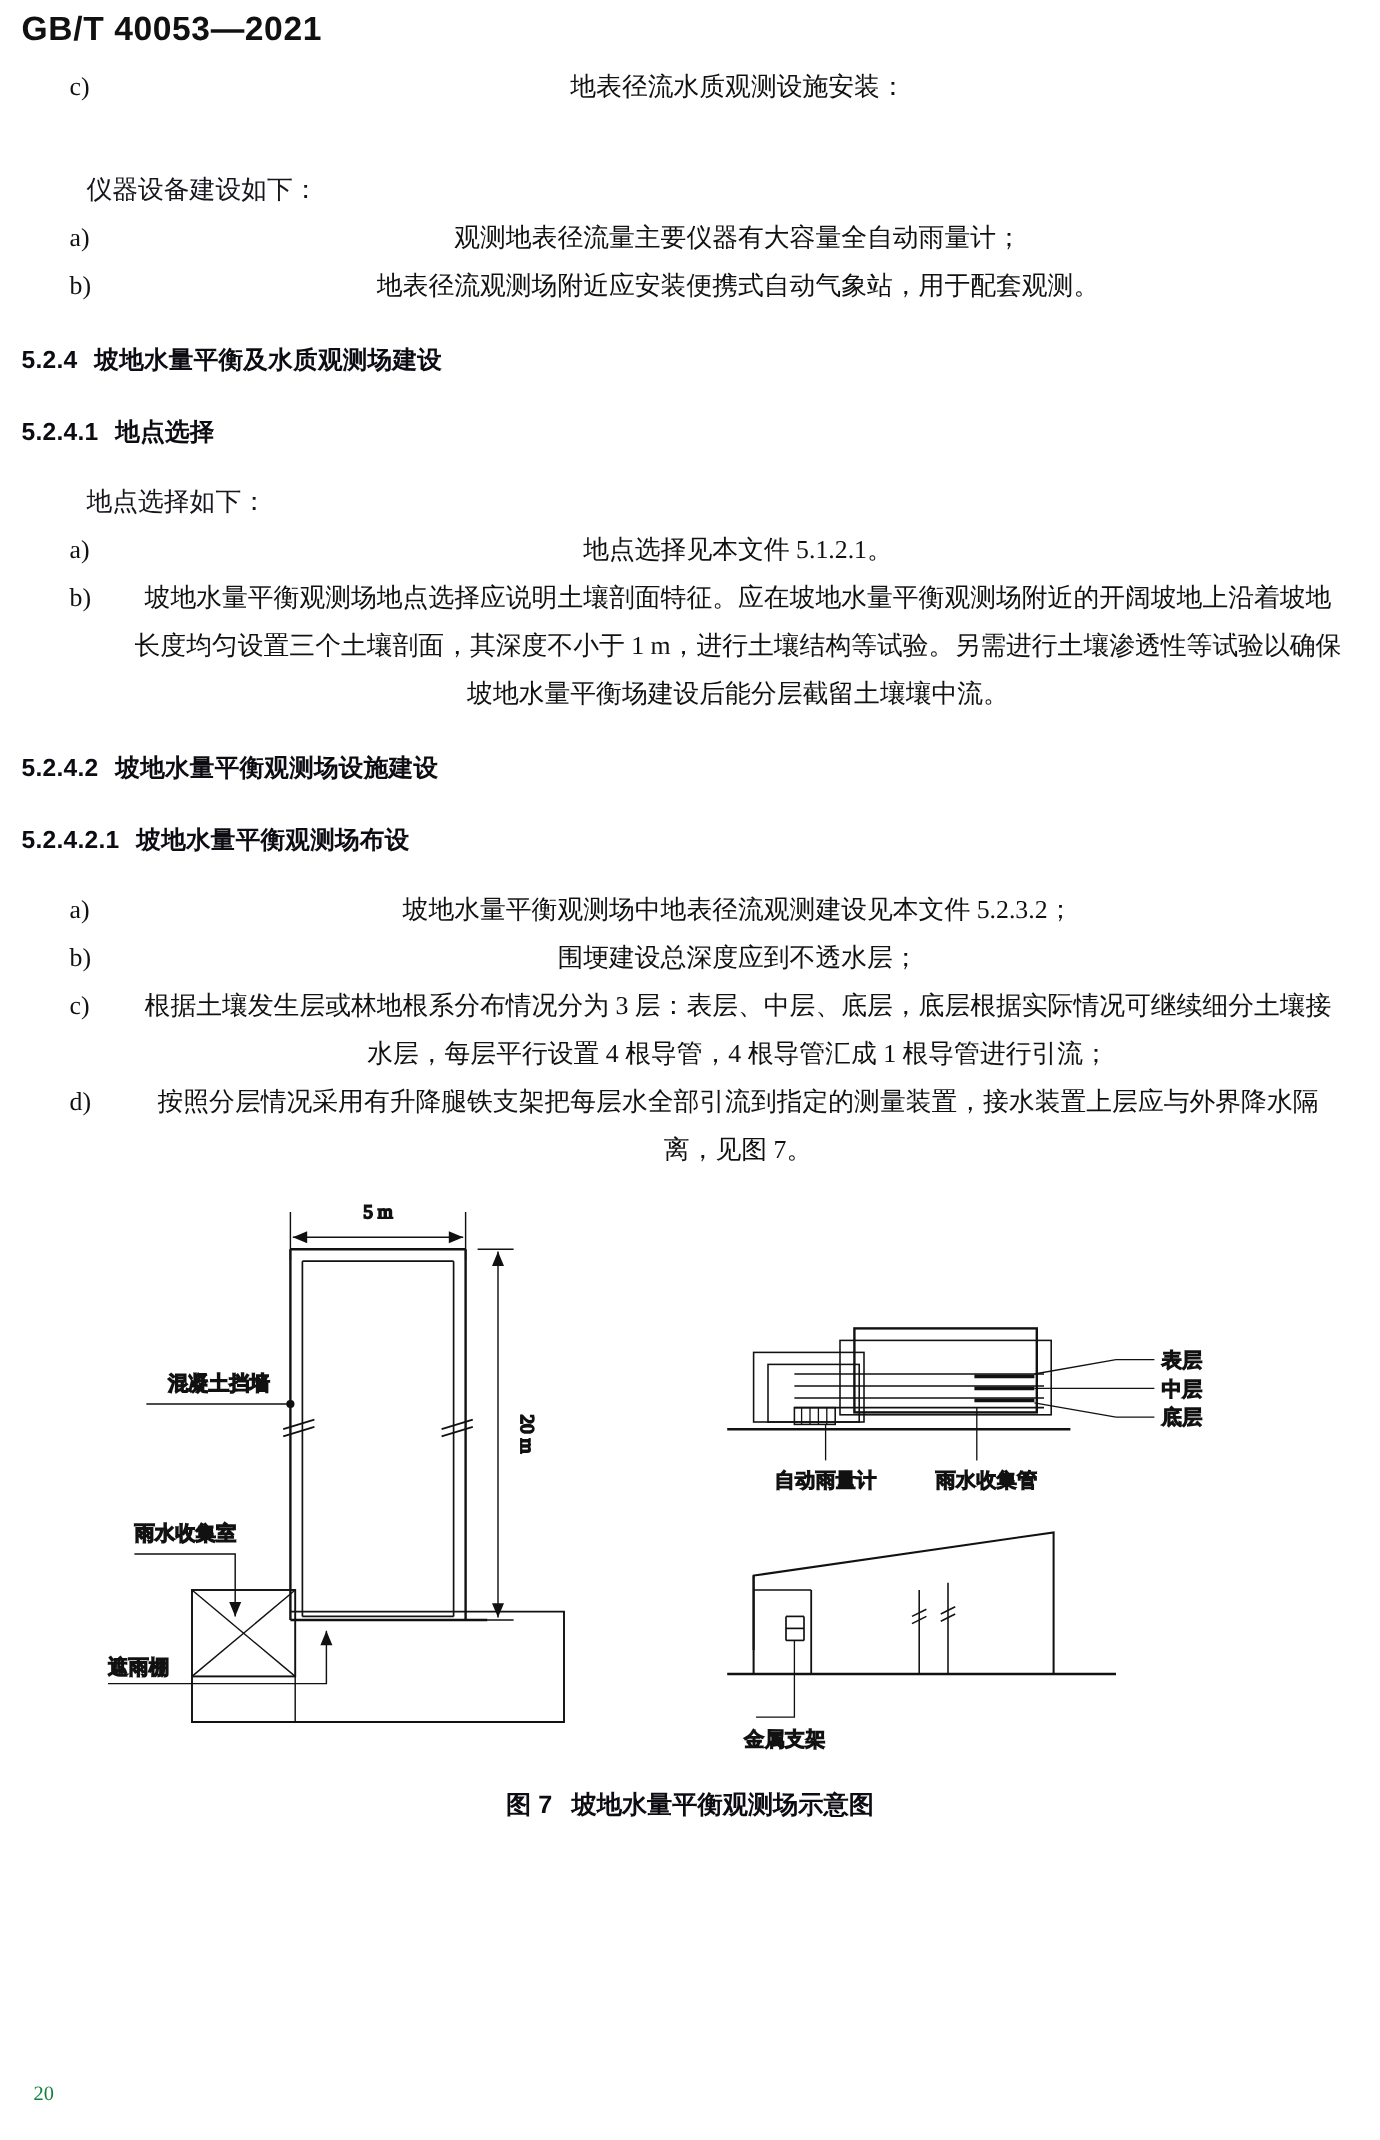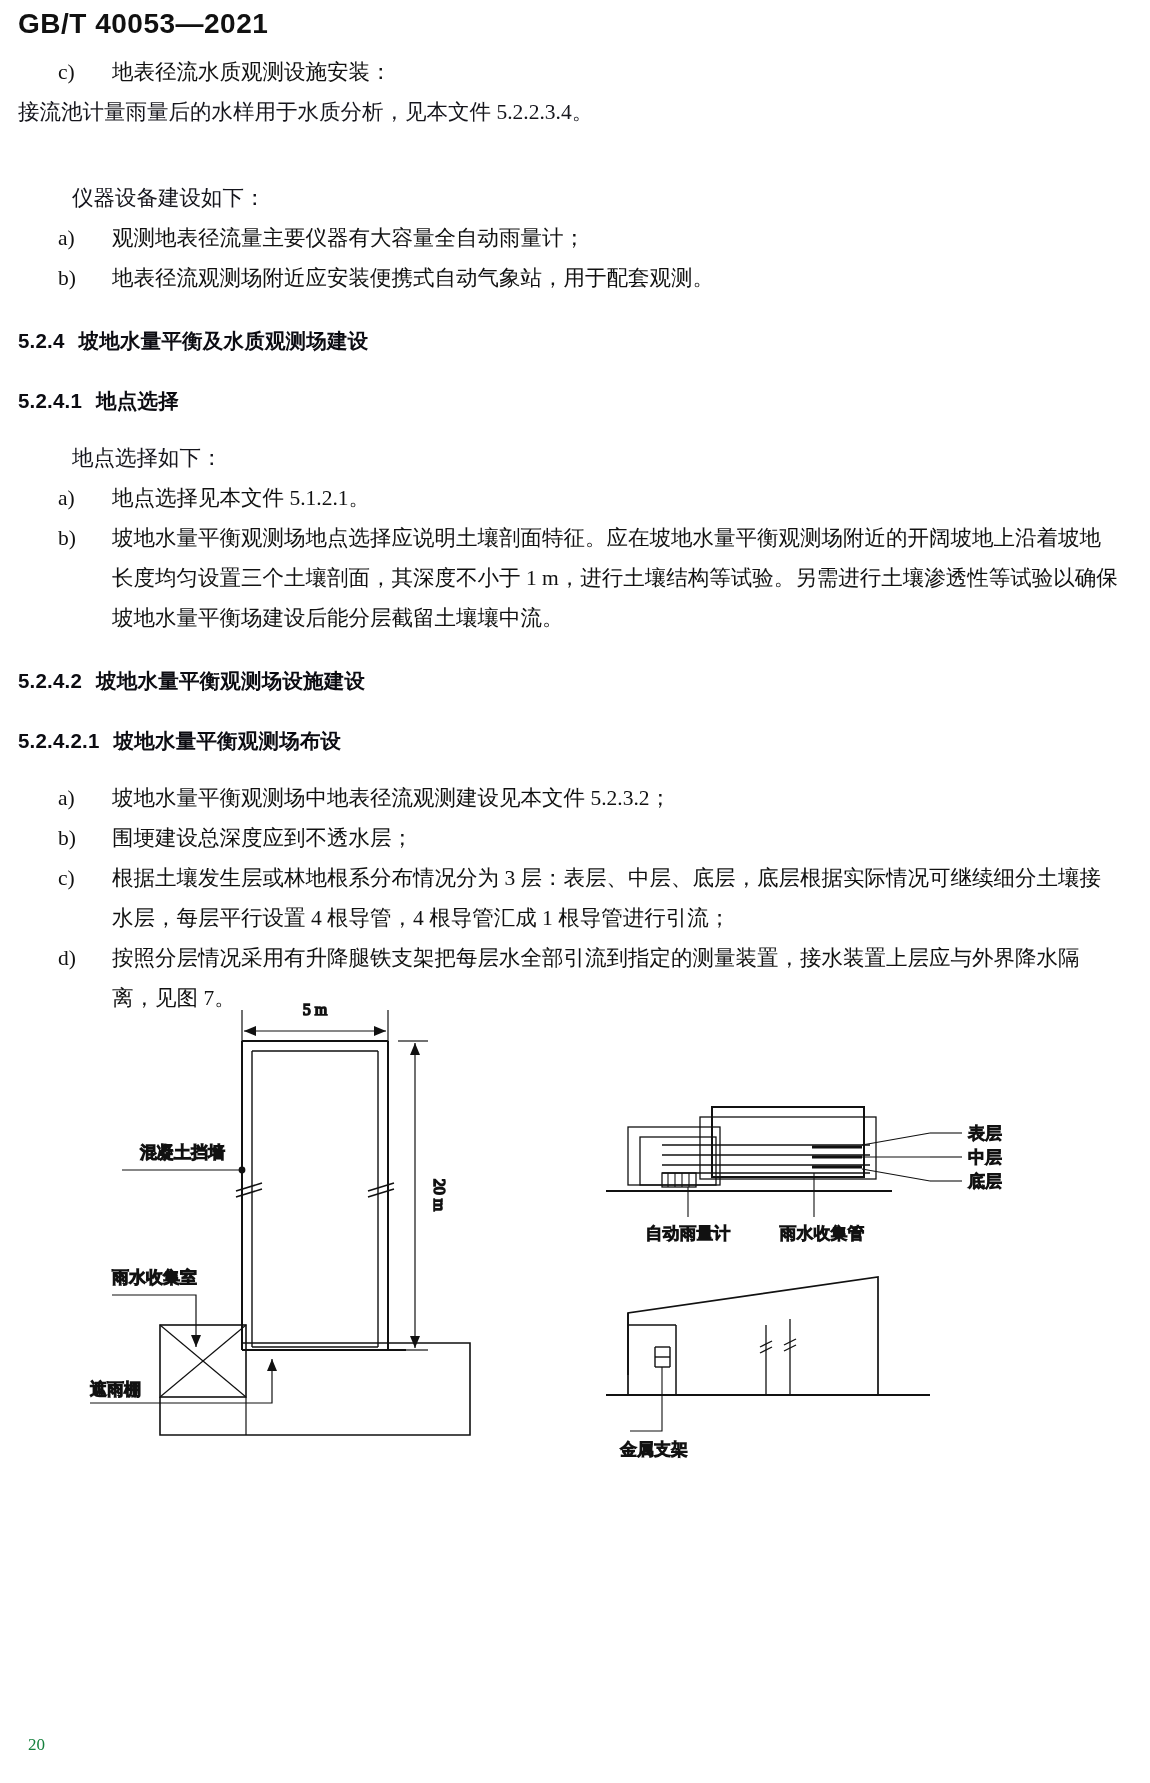--- a/index.html
+++ b/index.html
@@ -64,21 +64,21 @@
   .list-row {
     display: flex;
     font-size: 21.5px;
     line-height: 40px;
     margin-left: 40px;
   }
   .list-row .marker {
     width: 54px;
     flex: 0 0 54px;
   }
-  .list-row .body { flex: 1; }
+  .list-row .body { flex: 1; text-align: center; }
   .sp-20 { height: 20px; }
   .sp-26 { height: 26px; }
 
   
   .figure-wrap {
     position: absolute;
     left: 0;
     top: 995px;
     width: 1146px;
     height: 540px;
@@ -119,21 +119,20 @@
 <div class="page">
 
   <div class="std-header">GB/T 40053—2021</div>
 
   <div class="content">
 
     <div class="list-row">
       <span class="marker">c)</span>
       <span class="body">地表径流水质观测设施安装：</span>
     </div>
-    <p class="para">接流池计量雨量后的水样用于水质分析，见本文件 5.2.2.3.4。</p>
 
     <div class="sp-26"></div>
 
 
     <div class="sp-20"></div>
 
     <p class="para indent-1">仪器设备建设如下：</p>
 
     <div class="list-row">
       <span class="marker">a)</span>
@@ -337,16 +336,19 @@
           <line x1="784" y1="350" x2="796" y2="344"></line>
           <line x1="784" y1="356" x2="796" y2="350"></line>
         </g>
 
         <path d="M662,372 L662,436 L630,436" stroke-width="1.1"></path>
         <text class="lbl-cn" x="654" y="460" text-anchor="middle">金属支架</text>
       </g>
     </svg>
   </div>
 
+  <div class="fig-caption">
+    <span>图 7</span><span class="gap"></span><span>坡地水量平衡观测场示意图</span>
+  </div>
 
   <div class="folio">20</div>
 
 </div>
 
 </body></html>

